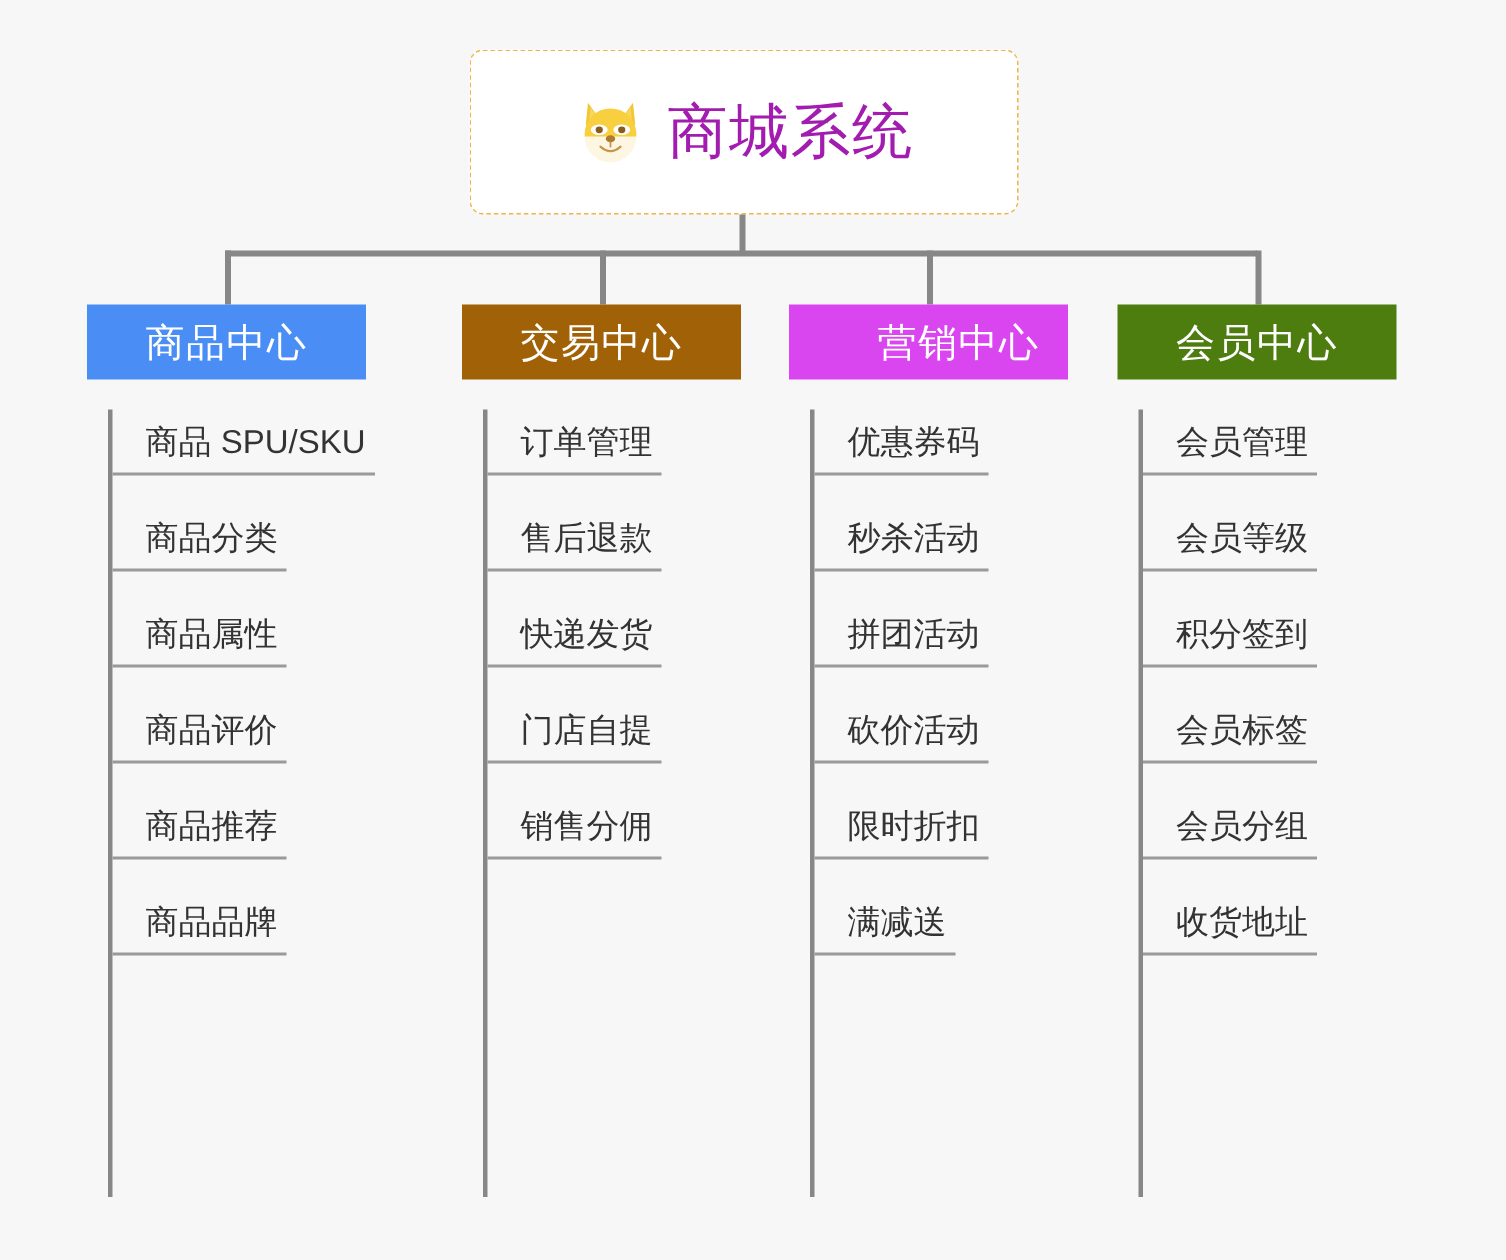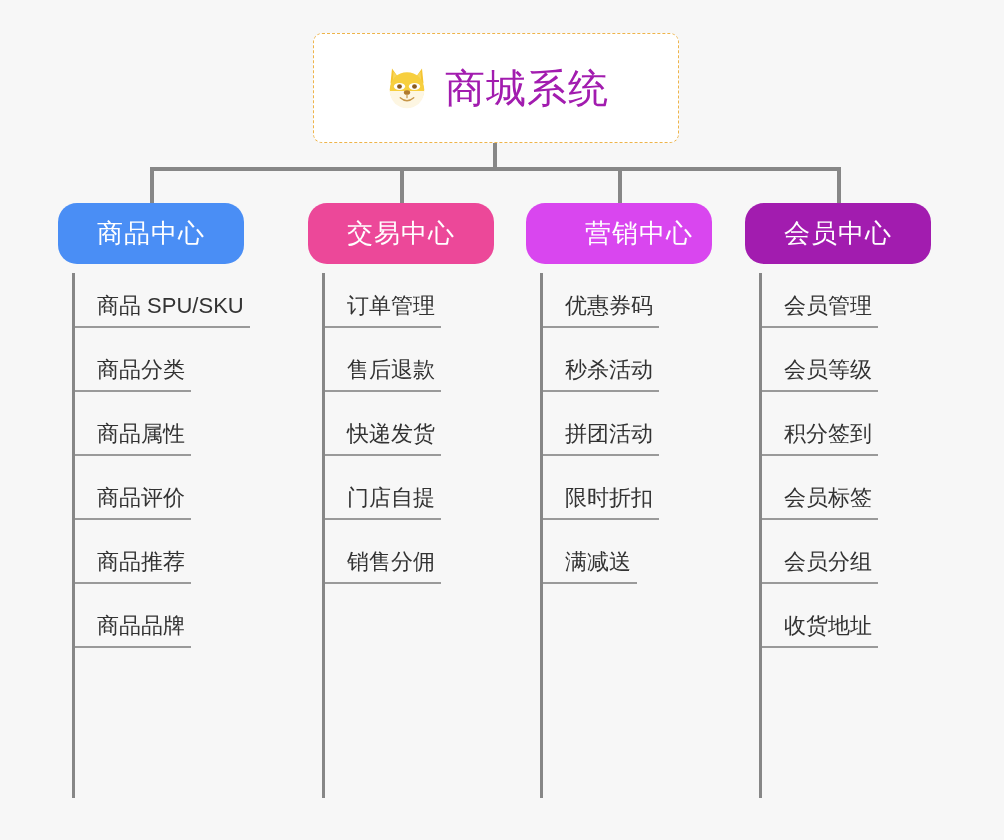--- a/index.html
+++ b/index.html
@@ -75,22 +75,22 @@
   }
   .col-drop {             
     position: absolute;
     top: -36px;
     width: 4px;
     height: 36px;
     background: #878787;
   }
   .col-header {
     position: relative;
-    height: 61px;
-    border-radius: 19px;
+    height: 50px;
+    border-radius: 0;
     display: flex;
     align-items: center;
     justify-content: center;
     color: #ffffff;
     font-size: 26px;
     letter-spacing: 1px;
     white-space: nowrap;
     box-sizing: border-box;
   }
   .col-spine {            
@@ -174,21 +174,21 @@
           <span class="leaf-label">商品推荐</span>
         </div>
       <div class="leaf">
           <span class="leaf-label">商品品牌</span>
         </div>
     </div>
   </div>
 
   <div class="column" id="col-1" style="left:308px; width:186px;">
     <div class="col-drop" style="left: 92px; background: rgb(135, 135, 135);"></div>
-    <div class="col-header" style="background: #ec4899;">
+    <div class="col-header" style="background: #a16207;">
       <span>交易中心</span>
     </div>
     <div class="col-spine" style="height: 525px; background: rgb(135, 135, 135);"></div>
     <div class="leaf-list">
       <div class="leaf">
           <span class="leaf-label">订单管理</span>
         </div>
       <div class="leaf">
           <span class="leaf-label">售后退款</span>
         </div>
@@ -214,31 +214,34 @@
       <div class="leaf">
           <span class="leaf-label">优惠券码</span>
         </div>
       <div class="leaf">
           <span class="leaf-label">秒杀活动</span>
         </div>
       <div class="leaf">
           <span class="leaf-label">拼团活动</span>
         </div>
       <div class="leaf">
+          <span class="leaf-label">砍价活动</span>
+        </div>
+      <div class="leaf">
           <span class="leaf-label">限时折扣</span>
         </div>
       <div class="leaf">
           <span class="leaf-label">满减送</span>
         </div>
     </div>
   </div>
 
   <div class="column" id="col-3" style="left:745px; width:186px;">
     <div class="col-drop" style="left: 92px; background: rgb(135, 135, 135);"></div>
-    <div class="col-header" style="background: #a21caf;">
+    <div class="col-header" style="background: #4d7c0f;">
       <span>会员中心</span>
     </div>
     <div class="col-spine" style="height: 525px; background: rgb(135, 135, 135);"></div>
     <div class="leaf-list">
       <div class="leaf">
           <span class="leaf-label">会员管理</span>
         </div>
       <div class="leaf">
           <span class="leaf-label">会员等级</span>
         </div>

